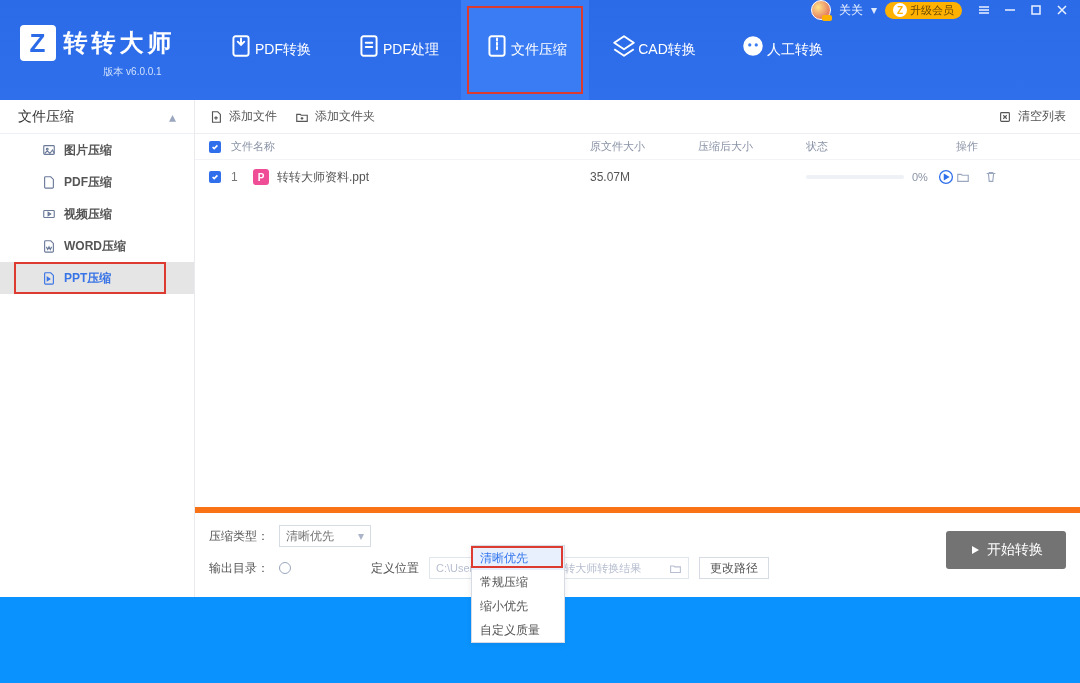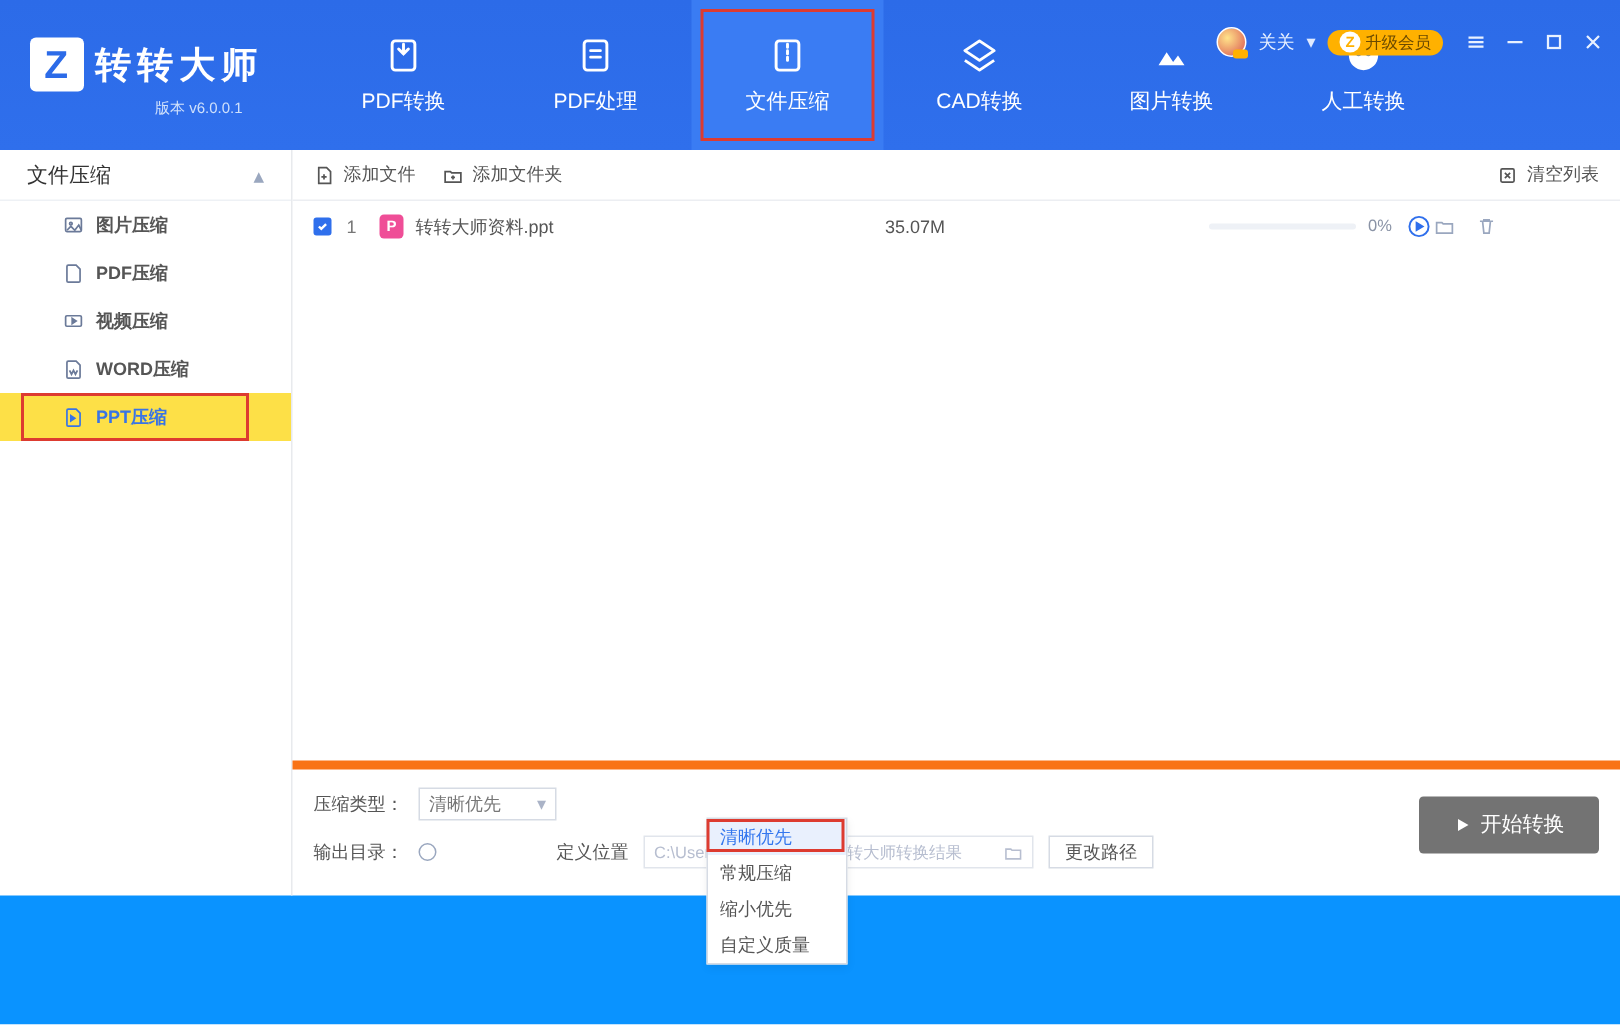--- a/index.html
+++ b/index.html
@@ -7,45 +7,45 @@
 
 .header { height: 100px; background: linear-gradient(to bottom, #2c6be8, #2f6fec); display: flex; align-items: flex-start; position: relative; }
 
 .logo-area { width: 195px; display: flex; flex-direction: column; align-items: center; padding-top: 25px; }
 .logo-row { display: flex; align-items: center; gap: 8px; }
 .logo-z { width: 36px; height: 36px; background: #fff; border-radius: 4px; display: flex; align-items: center; justify-content: center; color: #2c6be8; font-weight: 900; font-size: 26px; }
 .logo-text { color: #fff; font-size: 24px; font-weight: 700; letter-spacing: 4px; }
 .version { color: #cfe0fb; font-size: 10px; margin-top: 4px; margin-left: 70px; }
 
 .top-nav { display: flex; height: 100px; margin-left: 10px; }
-.top-tab { width: 128px; display: flex; flex-direction: column; align-items: center; justify-content: center; color: #fff; cursor: pointer; position: relative; }
+.top-tab { width: 128px; display: flex; align-items: center; justify-content: center; color: #fff; cursor: pointer; position: relative; }
 .top-tab .icon-box { width: 28px; height: 28px; margin-bottom: 8px; display: flex; align-items: center; justify-content: center; }
 .top-tab.active { background: #3a7cf3; }
 .top-tab.highlighted::after { content: ""; position: absolute; inset: 6px 6px 6px 6px; border: 2px solid #dd3b30; pointer-events: none; }
 .top-tab-label { font-size: 14px; }
 
-.titlebar-right { position: absolute; right: 10px; top: 18px; display: flex; align-items: center; gap: 8px; color: #fff; font-size: 12px; }
+.titlebar-right { position: absolute; right: 10px; top: 0; display: flex; align-items: center; gap: 8px; color: #fff; font-size: 12px; }
 .avatar { width: 20px; height: 20px; border-radius: 50%; background: radial-gradient(circle at 35% 35%, #ffe38a, #d9534f); border: 1px solid #fff; position: relative; }
 .avatar::after { content:""; position:absolute; bottom:-2px; right:-2px; width:10px; height:6px; background:#ffb100; border-radius:2px; }
 .user-name { color: #e9f1ff; }
 .upgrade-badge { background: #ffb100; color: #6b4a00; border-radius: 10px; padding: 1px 8px; font-size: 11px; display: flex; align-items: center; gap: 3px; }
 .upgrade-badge .z { background: #fff; color: #ffb100; width: 14px; height: 14px; border-radius: 50%; display: inline-flex; align-items: center; justify-content: center; font-size: 10px; font-weight: bold; }
 .win-btns { display: flex; gap: 10px; margin-left: 6px; }
 .win-btn { width: 16px; height: 16px; display: flex; align-items: center; justify-content: center; cursor: pointer; color: #e9f1ff; }
 .win-btn svg { stroke: currentColor; }
 
 
 .main { display: flex; height: 497px; }
 .sidebar { width: 195px; border-right: 1px solid #e8eaed; }
 .sidebar-head { height: 34px; display: flex; align-items: center; justify-content: space-between; padding: 0 18px; font-size: 14px; color: #333; border-bottom: 1px solid #eef1f5; }
 .sidebar-head .chev { color: #9aa7bf; }
 .side-item { height: 32px; display: flex; align-items: center; padding-left: 42px; font-size: 12px; color: #555; cursor: pointer; position: relative; }
 .side-item svg.leading { position: absolute; left: 42px; }
 .side-item span.lbl { margin-left: 22px; font-weight: bold; }
-.side-item.active { background: #fde047; color: #3874e6; }
+.side-item.active { background: #e5e5e5; color: #3874e6; }
 .side-item.highlighted::after { content: ""; position: absolute; left: 14px; right: 28px; top: 0; bottom: 0; border: 2px solid #dd3b30; }
 
 .content { flex: 1; display: flex; flex-direction: column; }
 .toolbar { height: 34px; border-bottom: 1px solid #eceef2; display: flex; align-items: center; padding: 0 14px; font-size: 12px; color: #555; gap: 18px; }
 .toolbar .right { margin-left: auto; display: flex; align-items: center; gap: 6px; cursor: pointer; }
 .tool-btn { display: flex; align-items: center; gap: 6px; cursor: pointer; }
 
 .table-head { height: 26px; display: flex; align-items: center; padding: 0 14px; font-size: 11px; color: #8a93a6; border-bottom: 1px solid #f1f3f6; }
 .col-check { width: 22px; }
 .col-name { flex: 1; }
@@ -126,28 +126,20 @@
       <div class="icon-box">
         <svg width="26" height="26" viewBox="0 0 24 24" fill="none" stroke="#fff" stroke-width="1.8">
             <path d="M12 3l9 6-9 6-9-6 9-6zM3 15l9 6 9-6" stroke-linejoin="round"></path>
           </svg>
       </div>
       <span class="top-tab-label">CAD转换</span>
     </div>
     <div class="top-tab">
       <div class="icon-box">
         <svg width="26" height="26" viewBox="0 0 24 24" fill="#fff">
-            <path d="M4 18l5-8 4 6 3-4 4 6H4z"></path>
-          </svg>
-      </div>
-      <span class="top-tab-label">图片转换</span>
-    </div>
-    <div class="top-tab">
-      <div class="icon-box">
-        <svg width="26" height="26" viewBox="0 0 24 24" fill="#fff">
             <circle cx="12" cy="12" r="9"></circle>
             <circle cx="9" cy="11" r="1.5" fill="#3a7cf3"></circle>
             <circle cx="15" cy="11" r="1.5" fill="#3a7cf3"></circle>
           </svg>
       </div>
       <span class="top-tab-label">人工转换</span>
     </div>
   </div>
 
   <div class="titlebar-right">
@@ -244,20 +236,32 @@
       </div>
       <div class="right tool-btn">
         <svg width="14" height="14" viewBox="0 0 16 16" fill="none" stroke="#555" stroke-width="1.3">
             <rect x="3" y="3" width="10" height="10" rx="1"></rect>
             <path d="M6 6l4 4M10 6l-4 4"></path>
           </svg>
         <span>清空列表</span>
       </div>
     </div>
 
+    <div class="table-head">
+      <div class="col-check"><span class="chk">
+            <svg width="8" height="8" viewBox="0 0 10 10" fill="none" stroke-width="2">
+              <path d="M2 5l2 2 4-4"></path>
+            </svg>
+          </span></div>
+      <div class="col-name">文件名称</div>
+      <div class="col-size">原文件大小</div>
+      <div class="col-csize">压缩后大小</div>
+      <div class="col-status">状态</div>
+      <div class="col-ops">操作</div>
+    </div>
 
     <div class="row">
       <div class="col-check"><span class="chk">
             <svg width="8" height="8" viewBox="0 0 10 10" fill="none" stroke-width="2">
               <path d="M2 5l2 2 4-4"></path>
             </svg>
           </span></div>
       <div class="col-name" style="display:flex;align-items:center;">
         <span class="idx">1</span>
         <span class="pfile-icon">P</span>

